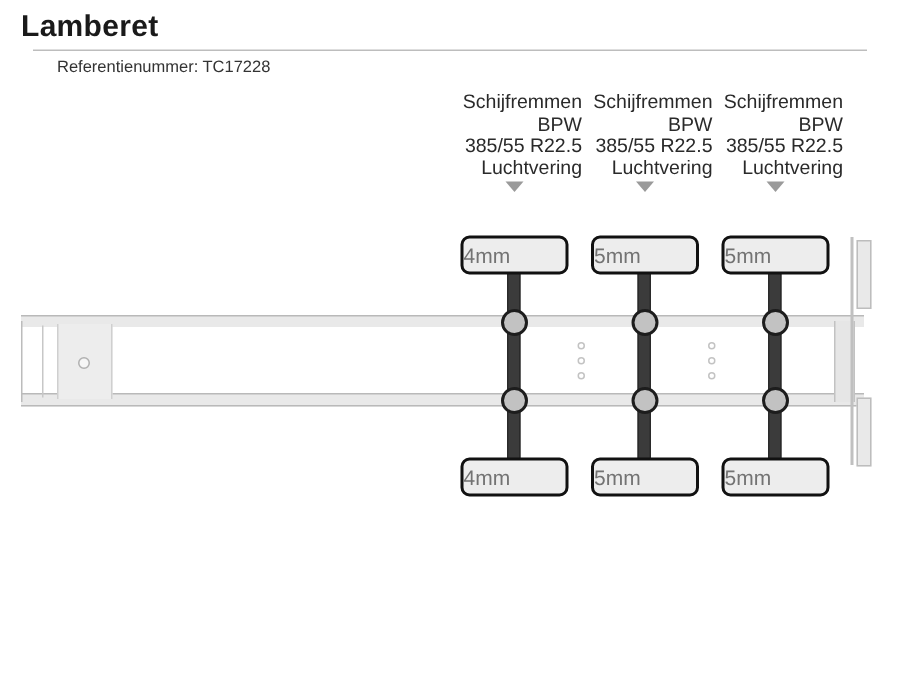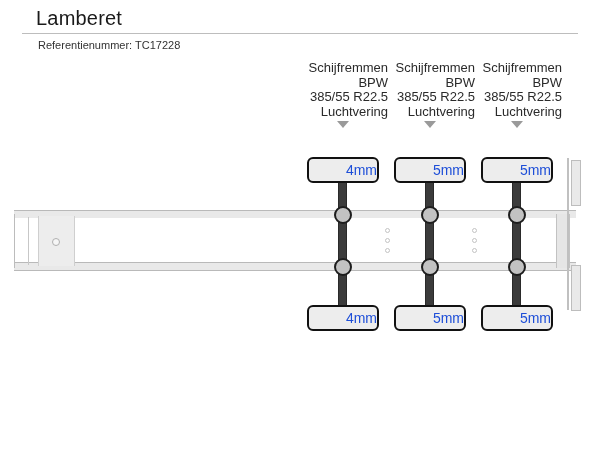--- a/index.html
+++ b/index.html
@@ -12,24 +12,24 @@
     height: 450px;
     position: relative;
     overflow: hidden;
     font-family: "Liberation Sans", sans-serif;
     color: #222222;
   }
 
   
   #page-title {
     position: absolute;
-    left: 36px;
+    left: 14px;
     top: 6px;
     font-size: 20px;
-    font-weight: 400;
+    font-weight: 700;
     letter-spacing: 0.2px;
     color: #1a1a1a;
     line-height: 24px;
   }
   #title-divider {
     position: absolute;
     left: 22px;
     top: 33px;
     width: 556px;
     height: 1px;
@@ -67,24 +67,24 @@
 
   
   .tread-badge {
     position: absolute;
     width: 72px;
     height: 26px;
     box-sizing: border-box;
     border: 2px solid #111111;
     border-radius: 6px;
     background: #ededed;
-    text-align: right;
+    text-align: left;
     font-size: 14px;
     line-height: 22px;
-    color: #1d4ed8;
+    color: #737373;
   }
 
   
   #chassis { position: absolute; left: 0; top: 0; width: 600px; height: 450px; }
 
   .rail {
     position: absolute;
     height: 9px;
     box-sizing: border-box;
     background: #e9e9e9;

